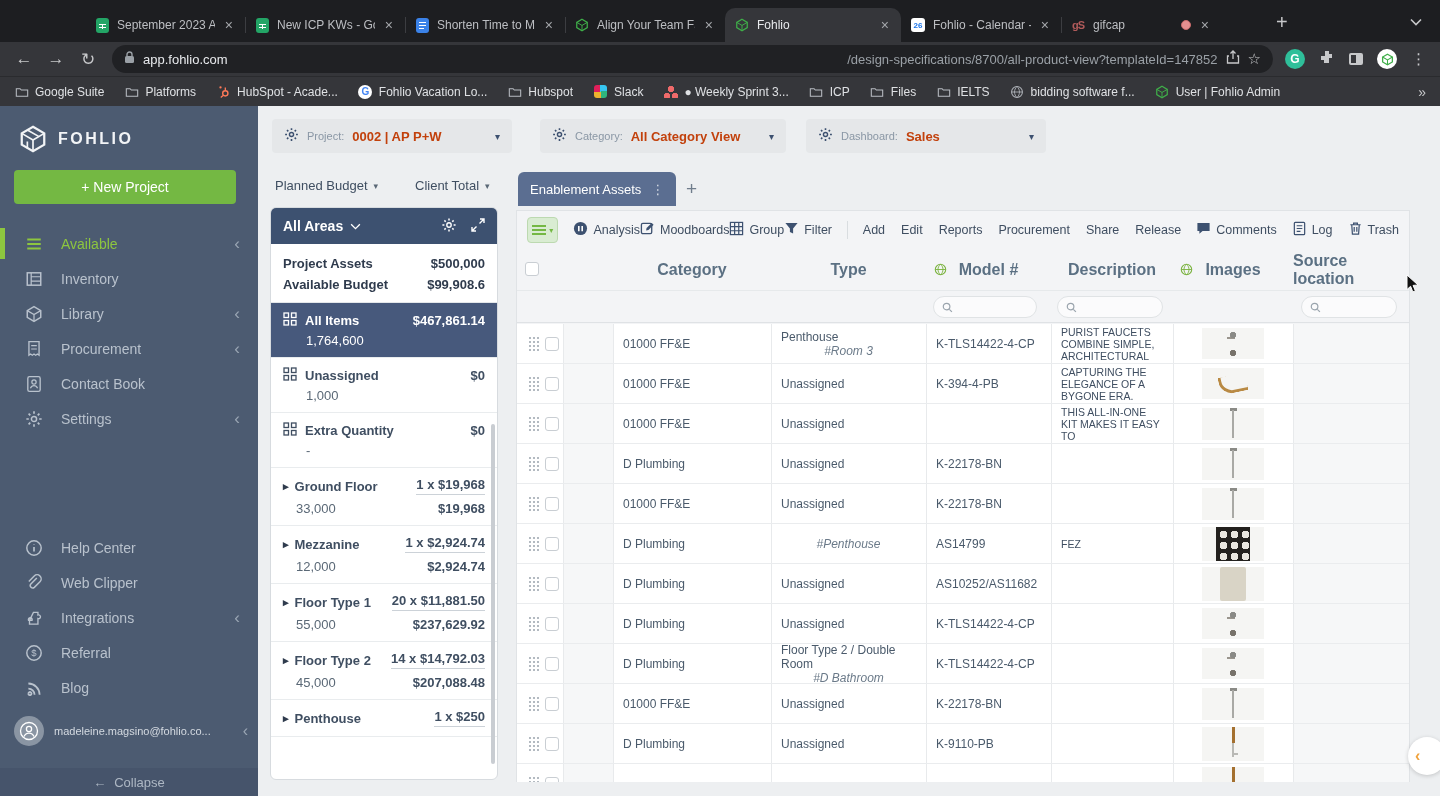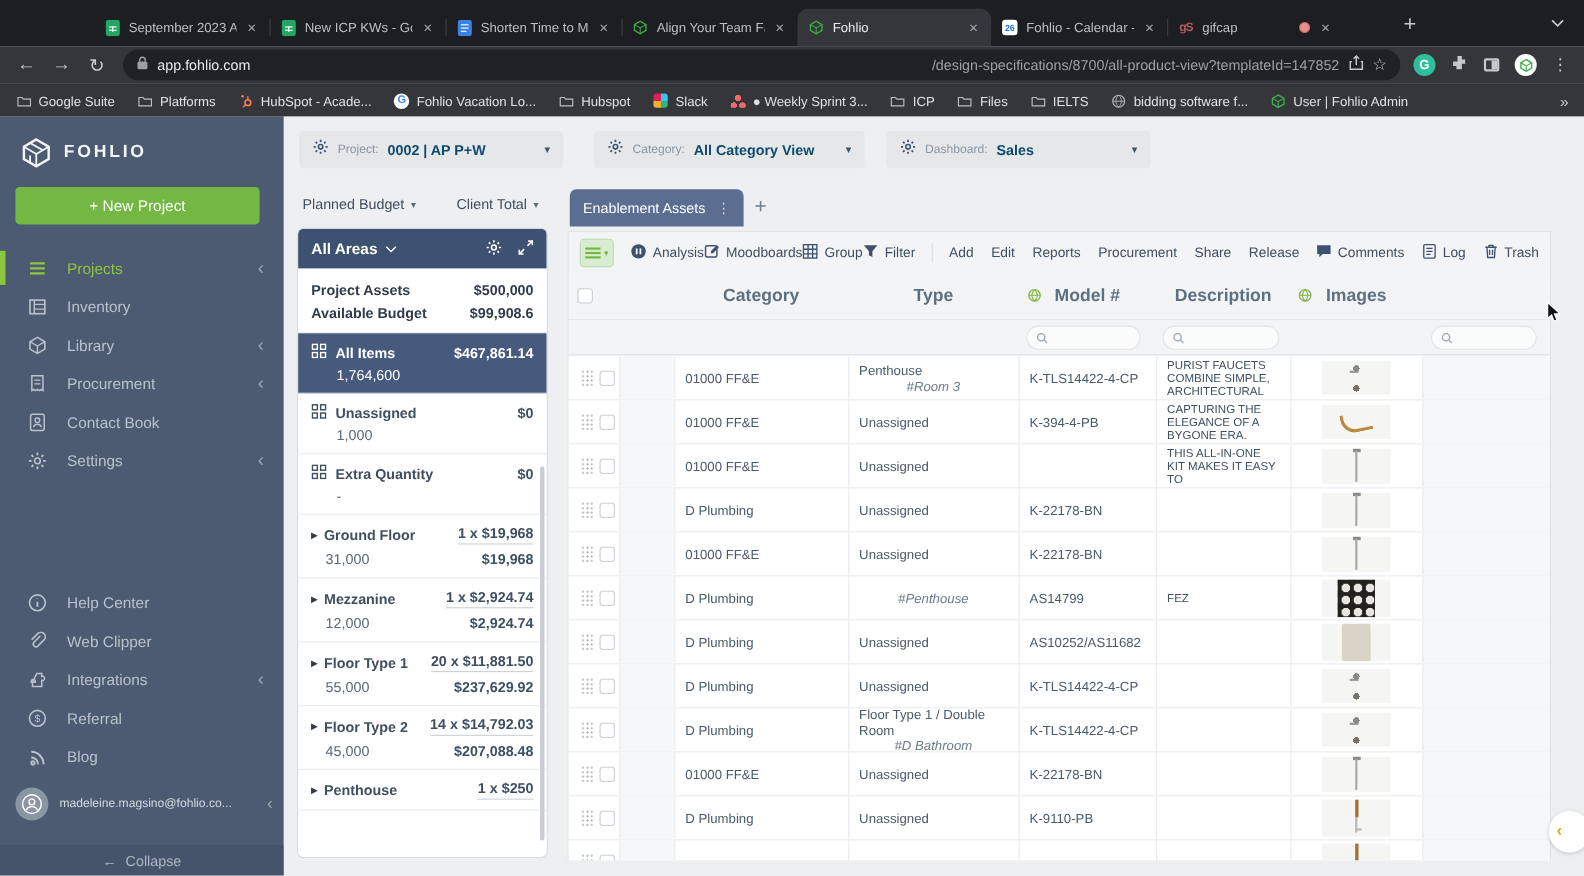--- a/index.html
+++ b/index.html
@@ -65,21 +65,21 @@
   .icon16 { width:19px; display:flex; justify-content:center; }
   .account-row { position:absolute; left:14px; top:610px; right:10px; display:flex; align-items:center; gap:10px; }
   .avatar { width:30px; height:30px; border-radius:50%; background:#8italic593a5; background:#8a95a3; display:flex; align-items:center; justify-content:center; }
   .account-email { font-size:11px; color:#d4dae1; flex:1; white-space:nowrap; overflow:hidden; }
   .collapse-bar { position:absolute; left:0; bottom:0; width:258px; height:28px; background:#46546b; display:flex; align-items:center; justify-content:center; gap:8px; font-size:13px; color:#aeb8c4; }
 
   
   .main { position:absolute; left:258px; top:106px; right:0; bottom:0; background:#edeff1; }
   .pill { position:absolute; top:13px; height:34px; background:#e5e7e9; border-radius:4px; display:flex; align-items:center; padding:0 12px; gap:8px; }
   .pill .plabel { font-size:11px; color:#8a97a5; }
-  .pill .pvalue { font-size:13px; font-weight:bold; color:#0c4a6e; flex:1; white-space:nowrap; }
+  .pill .pvalue { font-size:13px; font-weight:bold; color:#c2410c; flex:1; white-space:nowrap; }
   .pill .caret { color:#3d5170; font-size:10px; }
   .filter-link { position:absolute; top:72px; font-size:13px; color:#3f4e61; display:flex; gap:6px; align-items:center; }
   .filter-link .caret { font-size:9px; color:#5a6876; }
 
   .sheet-tab { position:absolute; left:260px; top:66px; height:34px; background:#5b6e91; border-radius:6px 6px 0 0; color:#fff; font-size:13px; display:flex; align-items:center; gap:10px; padding:0 12px; }
   .sheet-tab .dots { font-size:13px; color:#d7dde6; }
   .add-tab { position:absolute; left:428px; top:72px; color:#707d8c; font-size:19px; }
 
   
   .budget { position:absolute; left:12px; top:101px; width:228px; height:573px; background:#fff; border:1px solid #d7dbdf; border-radius:6px; overflow:hidden; font-size:13px; }
@@ -361,21 +361,21 @@
     <span class="logo-word">FOHLIO</span>
   </div>
   <div class="new-project-btn">+ New Project</div>
   <div class="snav snav-top">
       <div class="snav-item active">
     <span class="icon16">
           <svg width="18" height="18" viewBox="0 0 16 16">
             <path d="M2 4h12M2 8h12M2 12h12" stroke="currentColor" stroke-width="1.8"></path>
           </svg>
         </span>
-    <span class="lbl">Projects</span>
+    <span class="lbl">Available</span>
     <span class="chev">‹</span>
   </div>
       <div class="snav-item">
     <span class="icon16">
           <svg width="18" height="18" viewBox="0 0 16 16">
             <rect x="2" y="2.5" width="12" height="11" fill="none" stroke="currentColor" stroke-width="1.3"></rect>
             <path d="M5.5 2.5v11M5.5 6h8.5M5.5 9.8h8.5" stroke="currentColor" stroke-width="1.1"></path>
           </svg>
         </span>
     <span class="lbl">Inventory</span>
@@ -618,21 +618,21 @@
   </div>
       </div>
     <div id="budget-areas">
         <div class="barea">
     <div class="l1">
       <span class="tri">▸</span>
       <span class="nm">Ground Floor</span>
       <span class="unit">1 x $19,968</span>
     </div>
     <div class="l2">
-            <span class="qty">31,000</span>
+            <span class="qty">33,000</span>
             <span class="tot">$19,968</span>
           </div>
   </div>
         <div class="barea">
     <div class="l1">
       <span class="tri">▸</span>
       <span class="nm">Mezzanine</span>
       <span class="unit">1 x $2,924.74</span>
     </div>
     <div class="l2">
@@ -764,20 +764,21 @@
               <circle cx="7" cy="7" r="5.6" fill="none" stroke="#7cb342" stroke-width="1.2"></circle>
               <path d="M1.4 7h11.2M7 1.4c-3.6 3-3.6 8.2 0 11.2M7 1.4c3.6 3 3.6 8.2 0 11.2" fill="none" stroke="#7cb342" stroke-width="1"></path>
             </svg></span>
         <span class="col-label" style="left:409px;width:125px">Model #</span>
         <span class="col-label" style="left:534px;width:122px">Description</span>
         <span class="hdr-globe" style="left:663px"><svg width="13" height="13" viewBox="0 0 14 14">
               <circle cx="7" cy="7" r="5.6" fill="none" stroke="#7cb342" stroke-width="1.2"></circle>
               <path d="M1.4 7h11.2M7 1.4c-3.6 3-3.6 8.2 0 11.2M7 1.4c3.6 3 3.6 8.2 0 11.2" fill="none" stroke="#7cb342" stroke-width="1"></path>
             </svg></span>
         <span class="col-label" style="left:656px;width:120px">Images</span>
+        <span class="col-label" style="left:776px;width:118px">Source location</span>
       </div>
       <div class="fil-row">
         <span class="search-pill" style="left:416px;width:104px">
             <svg width="11" height="11" viewBox="0 0 12 12">
               <circle cx="5" cy="5" r="3.6" fill="none" stroke="#9aa4ad" stroke-width="1.3"></circle>
               <path d="M8 8l2.8 2.8" stroke="#9aa4ad" stroke-width="1.3"></path>
             </svg>
           </span>
         <span class="search-pill" style="left:540px;width:106px">
             <svg width="11" height="11" viewBox="0 0 12 12">
@@ -1037,21 +1038,21 @@
           <div class="trow">
     <div class="cell c-handle">
               <span class="drag-dots"></span>
               <span class="cbox"></span>
             </div>
     <div class="cell c-spacer"></div>
     <div class="cell c-cat">
               <span>D Plumbing</span>
             </div>
     <div class="cell c-area">
-              <span>Floor Type 1 / Double Room</span>
+              <span>Floor Type 2 / Double Room</span>
               <span class="area-sub">#D Bathroom</span>
             </div>
     <div class="cell c-model">
               <span>K-TLS14422-4-CP</span>
             </div>
     <div class="cell c-desc"></div>
     <div class="cell c-img">
               <span class="thumb-wrap">
                 <span class="th th-faucet-pair"></span>
               </span>

